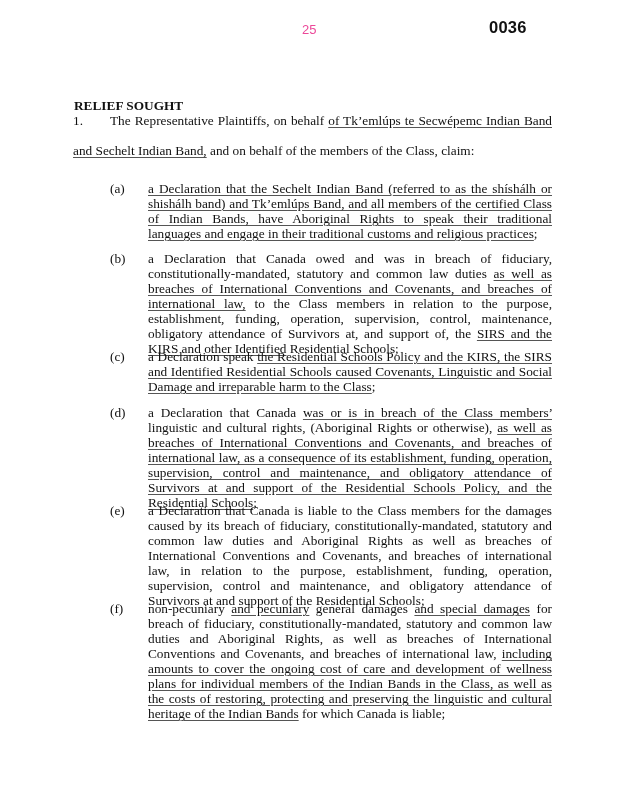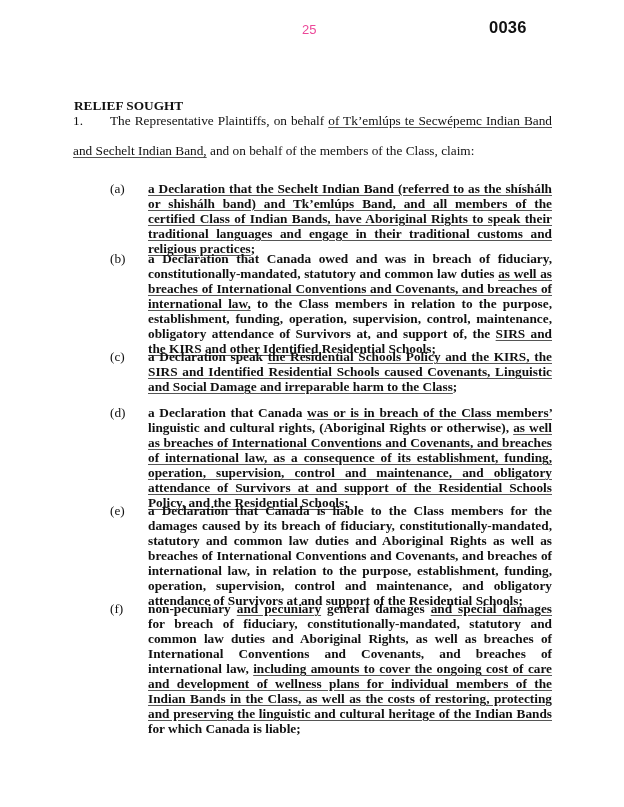--- a/index.html
+++ b/index.html
@@ -4,21 +4,21 @@
 <style>
   html, body { margin: 0; padding: 0; background: #ffffff; }
   body { width: 624px; height: 807px; position: relative; overflow: hidden; color: #111; }
   .page-num { position: absolute; top: 22px; left: 302px; font-family: "Liberation Sans", sans-serif; font-size: 13px; color: #ec4899; }
   .doc-code { position: absolute; top: 18px; left: 489px; font-family: "Liberation Sans", sans-serif; font-size: 16.5px; font-weight: bold; color: #111; letter-spacing: 0.2px; }
   .heading { position: absolute; top: 86px; left: 74px; font-family: "Liberation Serif", serif; font-size: 13.3px; font-weight: bold; margin-top: 12px; }
   .para { position: absolute; left: 73px; width: 479px; font-family: Liberation Serif, serif; font-size: 13.3px; line-height: 30px; text-align: justify; }
   .para .num { display: inline-block; width: 37px; }
   .item { position: absolute; left: 110px; width: 442px; font-family: "Liberation Serif", serif; font-size: 13.3px; line-height: 15px; }
   .item .label { position: absolute; left: 0; top: 0; }
-  .item .text { margin-left: 38px; text-align: justify; font-weight: bold; }
+  .item .text { margin-left: 38px; text-align: justify; }
   u { text-decoration: underline; text-decoration-color: #555; text-decoration-thickness: 1px; text-underline-offset: 2px; }
 </style>
 </head>
 <body>
 
 <div>
   <div class="page-num">25</div>
   <div class="doc-code">0036</div>
 
   <div class="heading">RELIEF SOUGHT</div>

